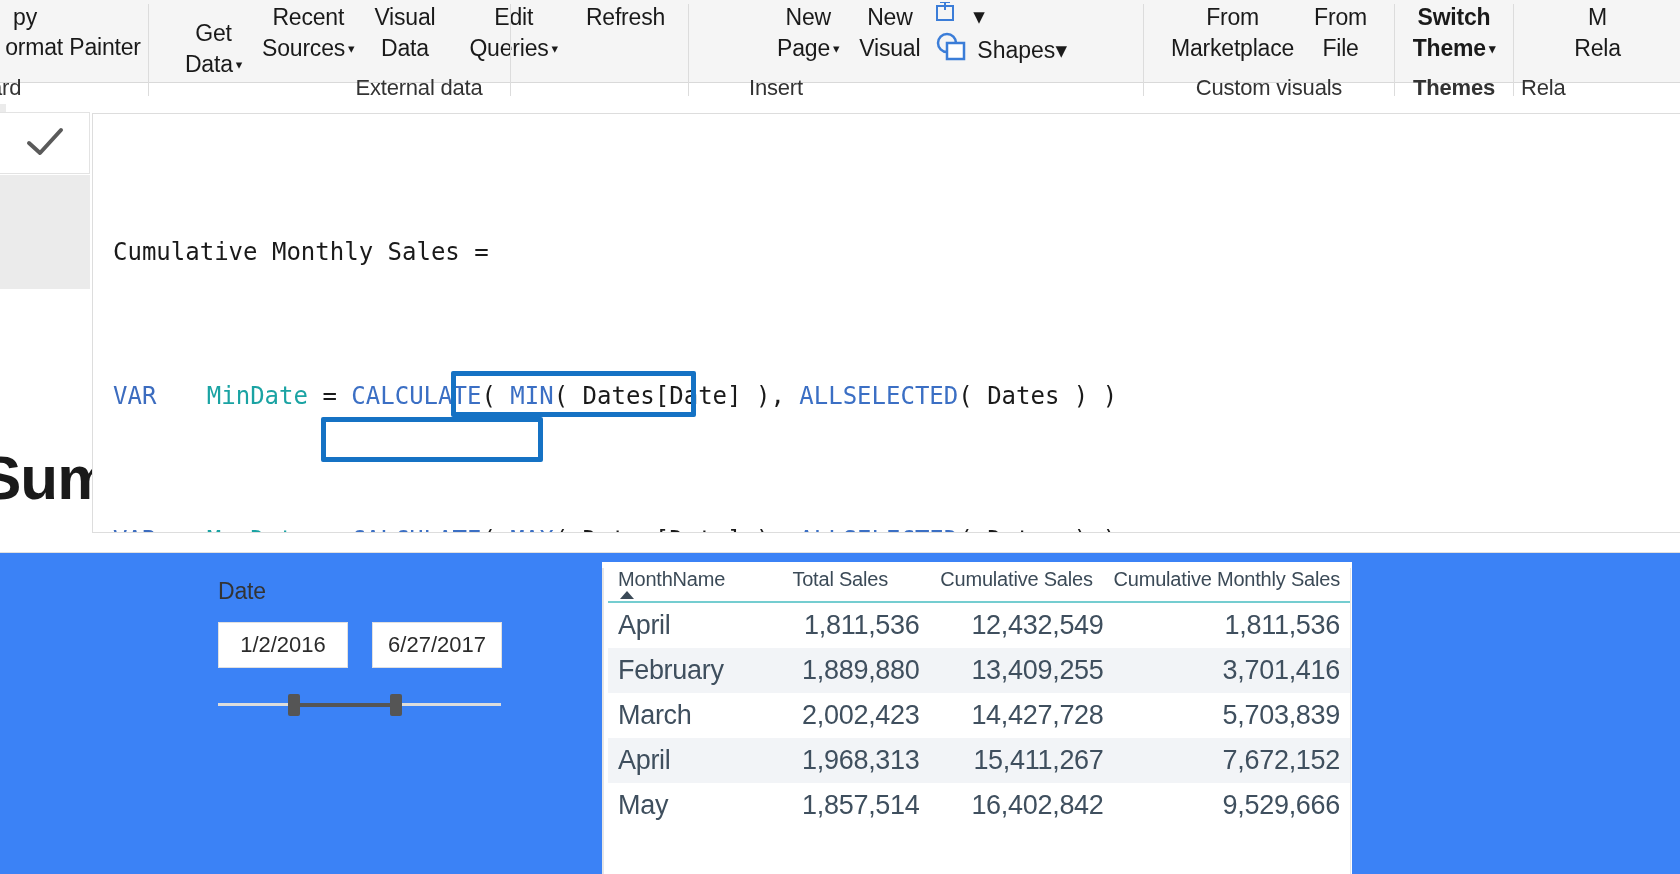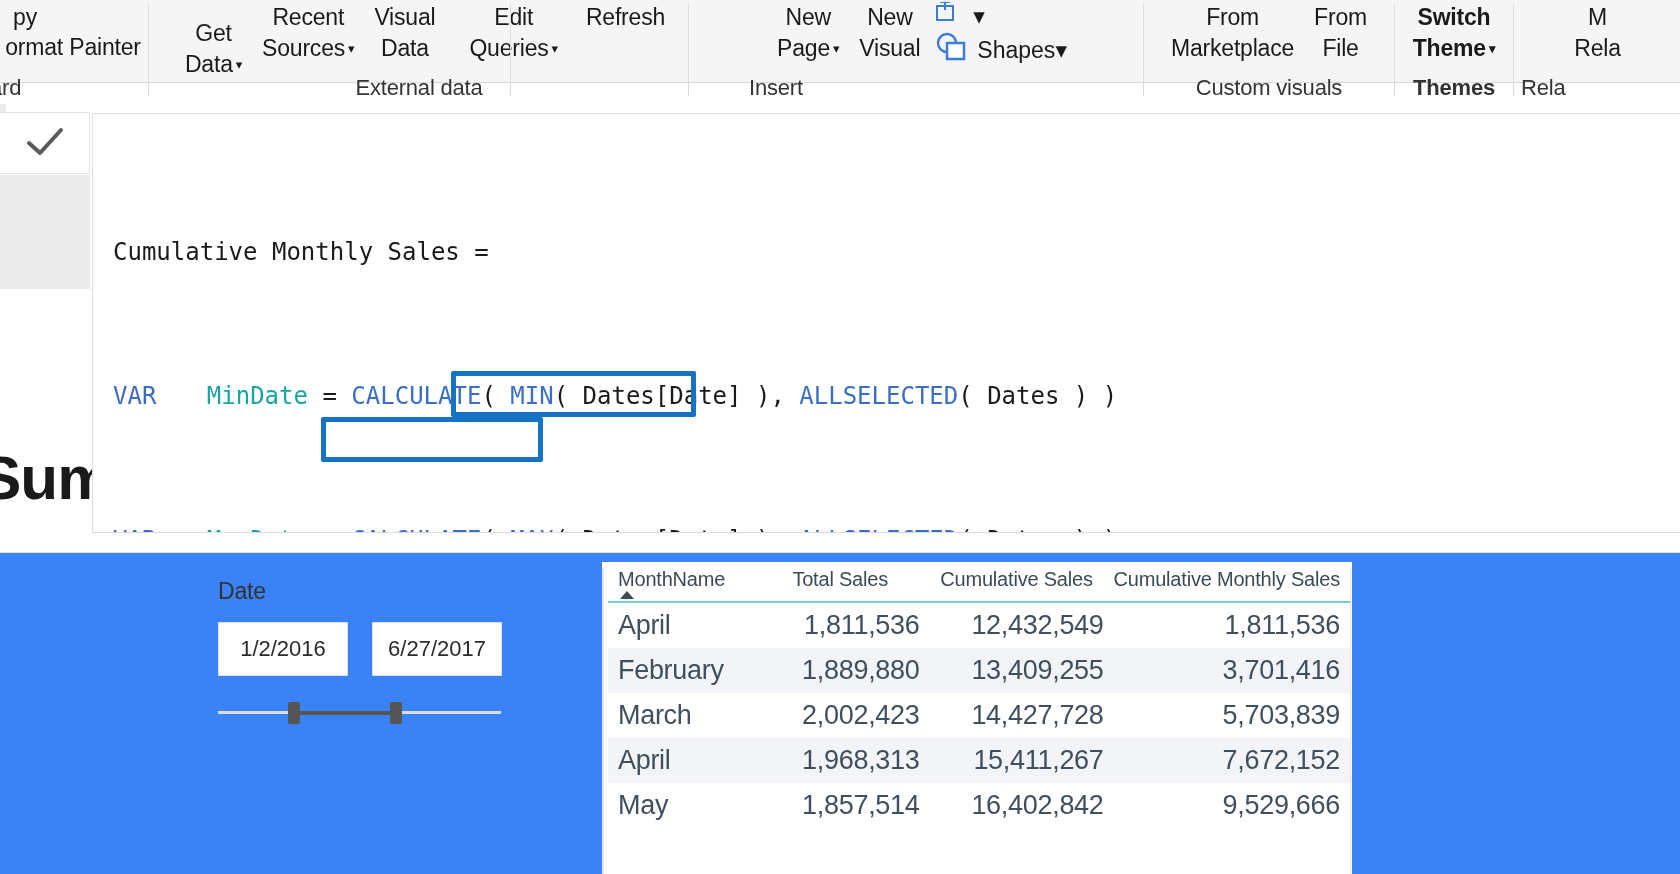--- a/index.html
+++ b/index.html
@@ -114,21 +114,21 @@
     background: #e0e0e0;
   }
 
   
   .slicer { position: absolute; left: 218px; top: 26px; width: 310px; }
   .slicer-title {
     font-size: 23px; color: #333; margin-bottom: 17px; letter-spacing: -0.2px;
   }
   .slicer-inputs { display: flex; gap: 24px; }
   .slicer-box {
-    width: 130px; height: 54px; border: 1px solid #e0e0e0; background: #fff;
+    width: 130px; height: 46px; border: 1px solid #e0e0e0; background: #fff;
     display: flex; align-items: center; justify-content: center;
     font-size: 22px; color: #2b2b2b;
   }
   .slicer-track {
     position: relative; margin-top: 26px; width: 283px; height: 20px;
   }
   .track-line {
     position: absolute; left: 0; top: 9px; width: 283px; height: 3px;
     background: #dcdcdc;
   }

